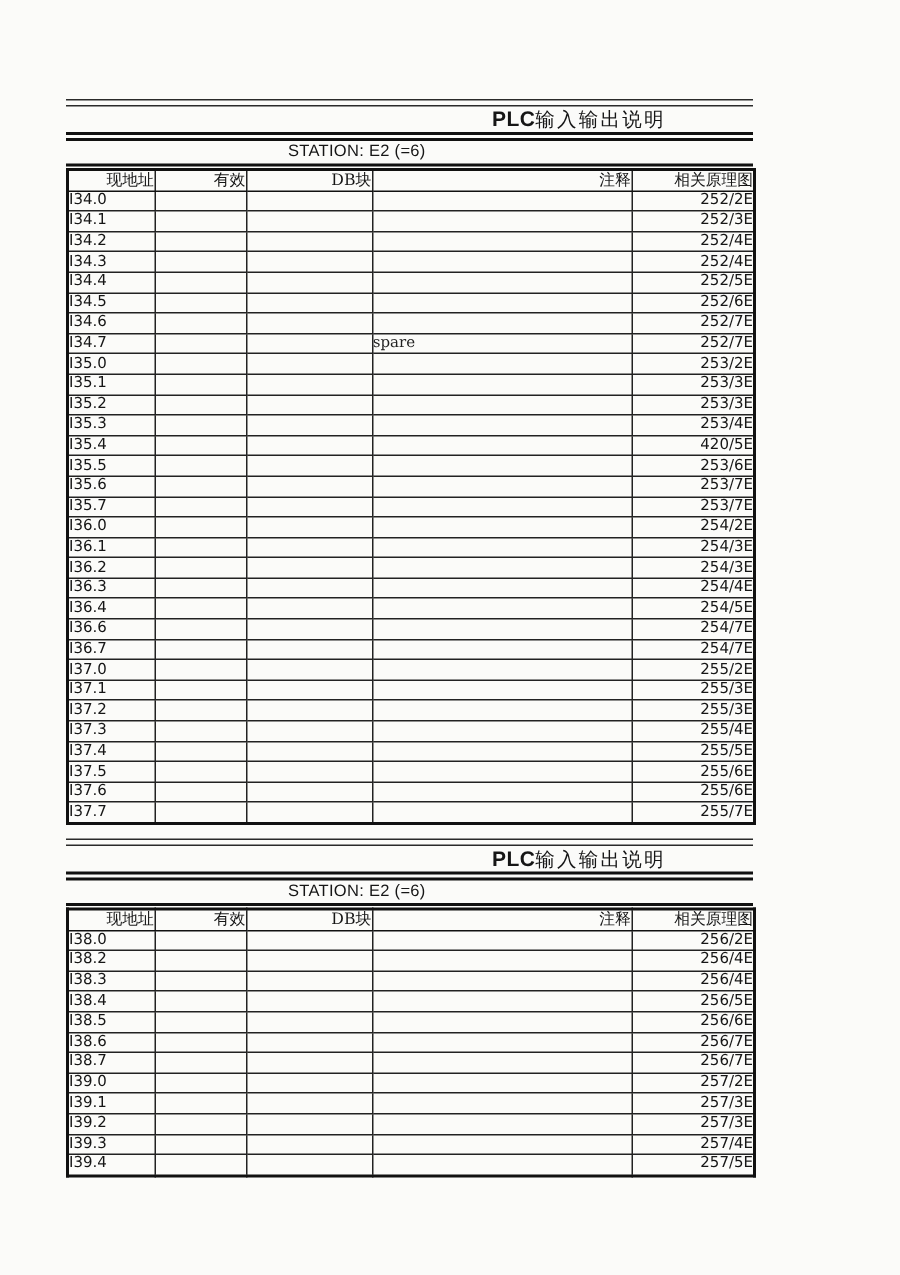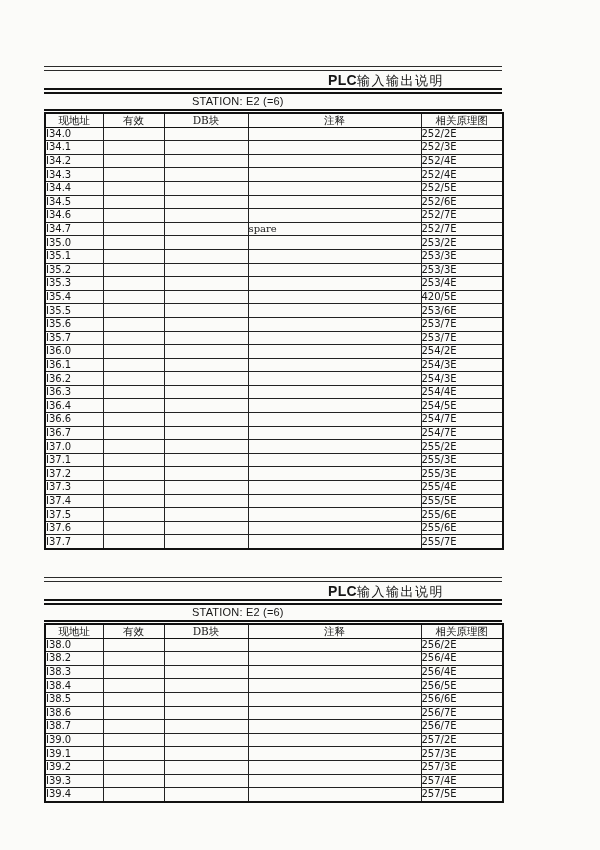--- a/index.html
+++ b/index.html
@@ -5,21 +5,21 @@
   html,body{margin:0;padding:0;}
   body{
     width:600px;height:850px;
     background:#fbfbf9;
     font-family:"Liberation Sans",sans-serif;
     color:#161616;
     overflow:hidden;
   }
   .page{position:relative;width:600px;height:850px;background:#fbfbf9;}
   .content{position:absolute;left:44px;top:66px;width:458px;}
-  .io-section{margin-bottom:27px;}
+  .io-section{margin-bottom:9px;}
   .rule-double{height:3px;}
   .rule-double.top{border-top:1.5px solid #2a2a2a;border-bottom:1.5px solid #2a2a2a;}
   .rule-double.mid{border-top:2px solid #111;border-bottom:2px solid #111;height:2px;}
   .title-line{
     height:15px;line-height:15px;
     padding:1px 0 1px 284px;
     white-space:nowrap;
   }
   .title-prefix{
     font-family:"Liberation Sans",sans-serif;
@@ -48,41 +48,41 @@
     height:12.6px;
     line-height:12px;
     overflow:hidden;
     white-space:nowrap;
   }
   table.io-table{border:2px solid #111;}
   table.io-table thead th{
     font-family:"DejaVu Serif","Liberation Serif",serif;
     font-weight:normal;
     font-size:10.5px;
-    text-align:center;
+    text-align:right;
     border-bottom:1.5px solid #111;
   }
   col.c-addr{width:58px;}
   col.c-valid{width:61px;}
   col.c-db{width:84px;}
   col.c-comment{width:173px;}
   col.c-ref{width:82px;}
   td.cell-address{
     text-align:left;
     font-size:10px;
     font-family:"DejaVu Sans","Liberation Sans",sans-serif;
   }
   td.cell-valid, td.cell-db-block{font-size:10px;}
   td.cell-comment{
     text-align:left;padding-left:3px;
     font-family:"DejaVu Serif","Liberation Serif",serif;
     font-size:10px;color:#222;
   }
   td.cell-ref-diagram{
-    text-align:left;padding-left:3px;
+    text-align:right;padding-left:3px;
     font-size:10px;
     font-family:"DejaVu Sans","Liberation Sans",sans-serif;
   }
 </style>
 </head>
 <body>
 
 <div class="page">
   <div class="content" id="sections">
   <section class="io-section">

